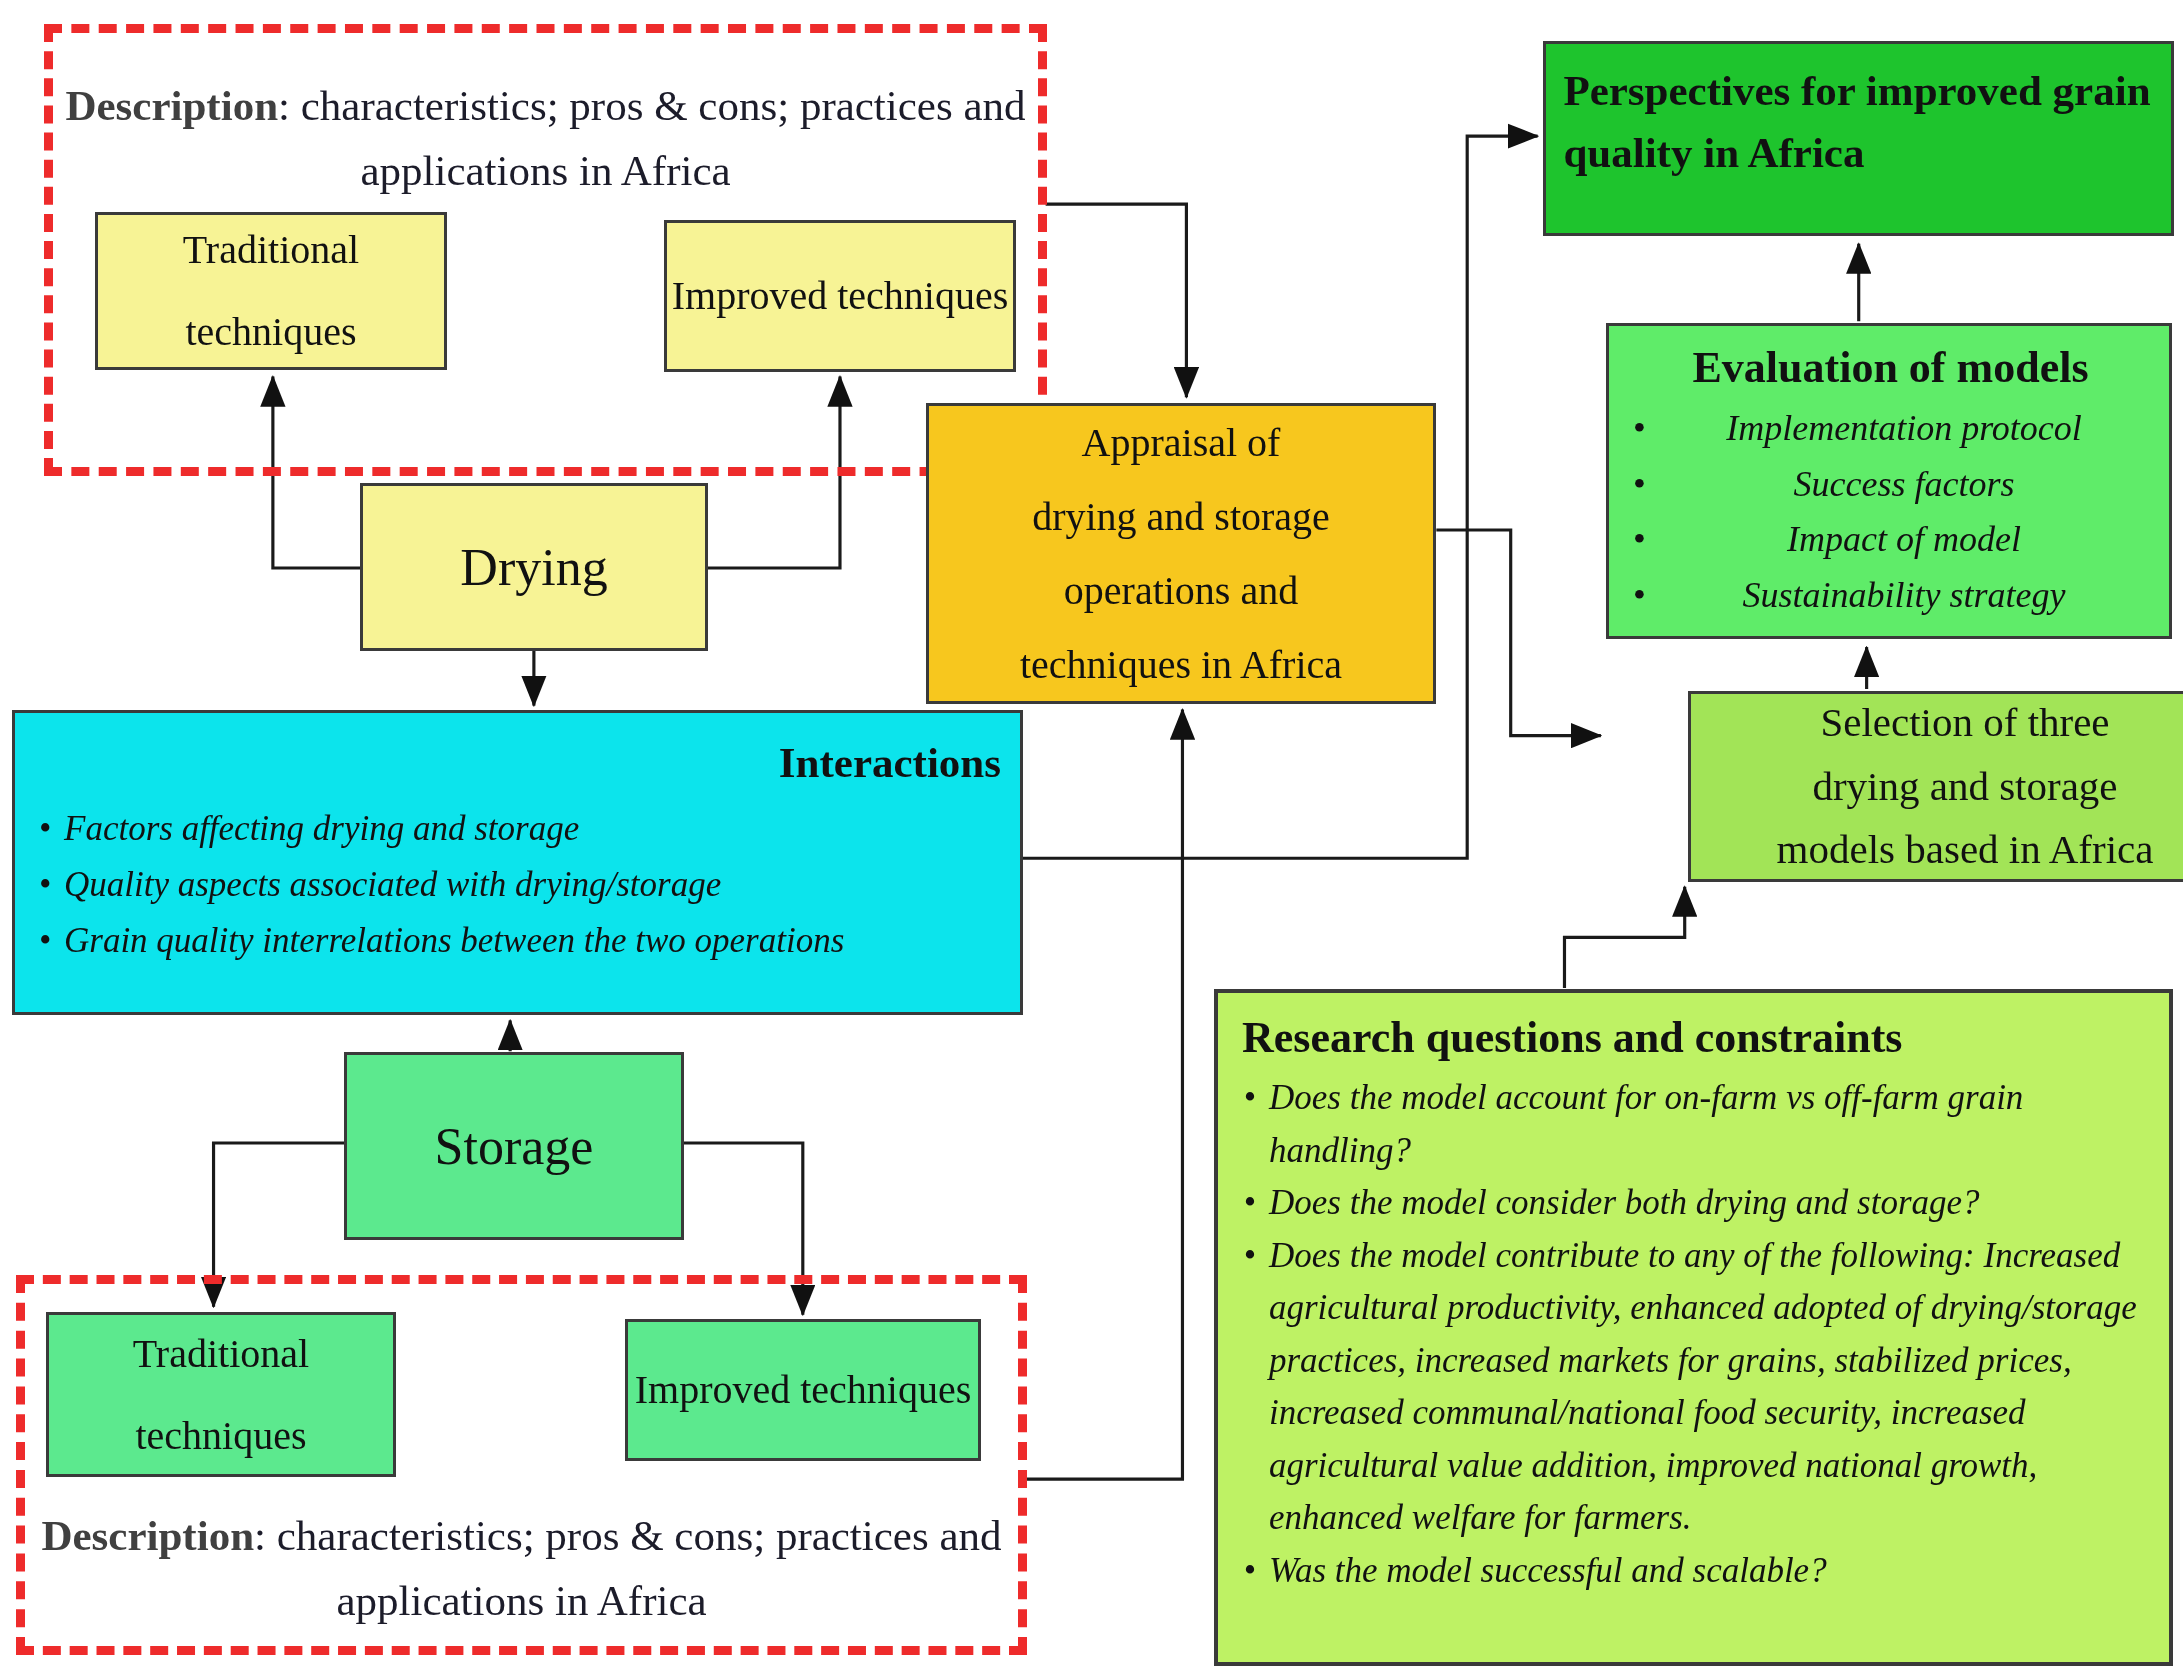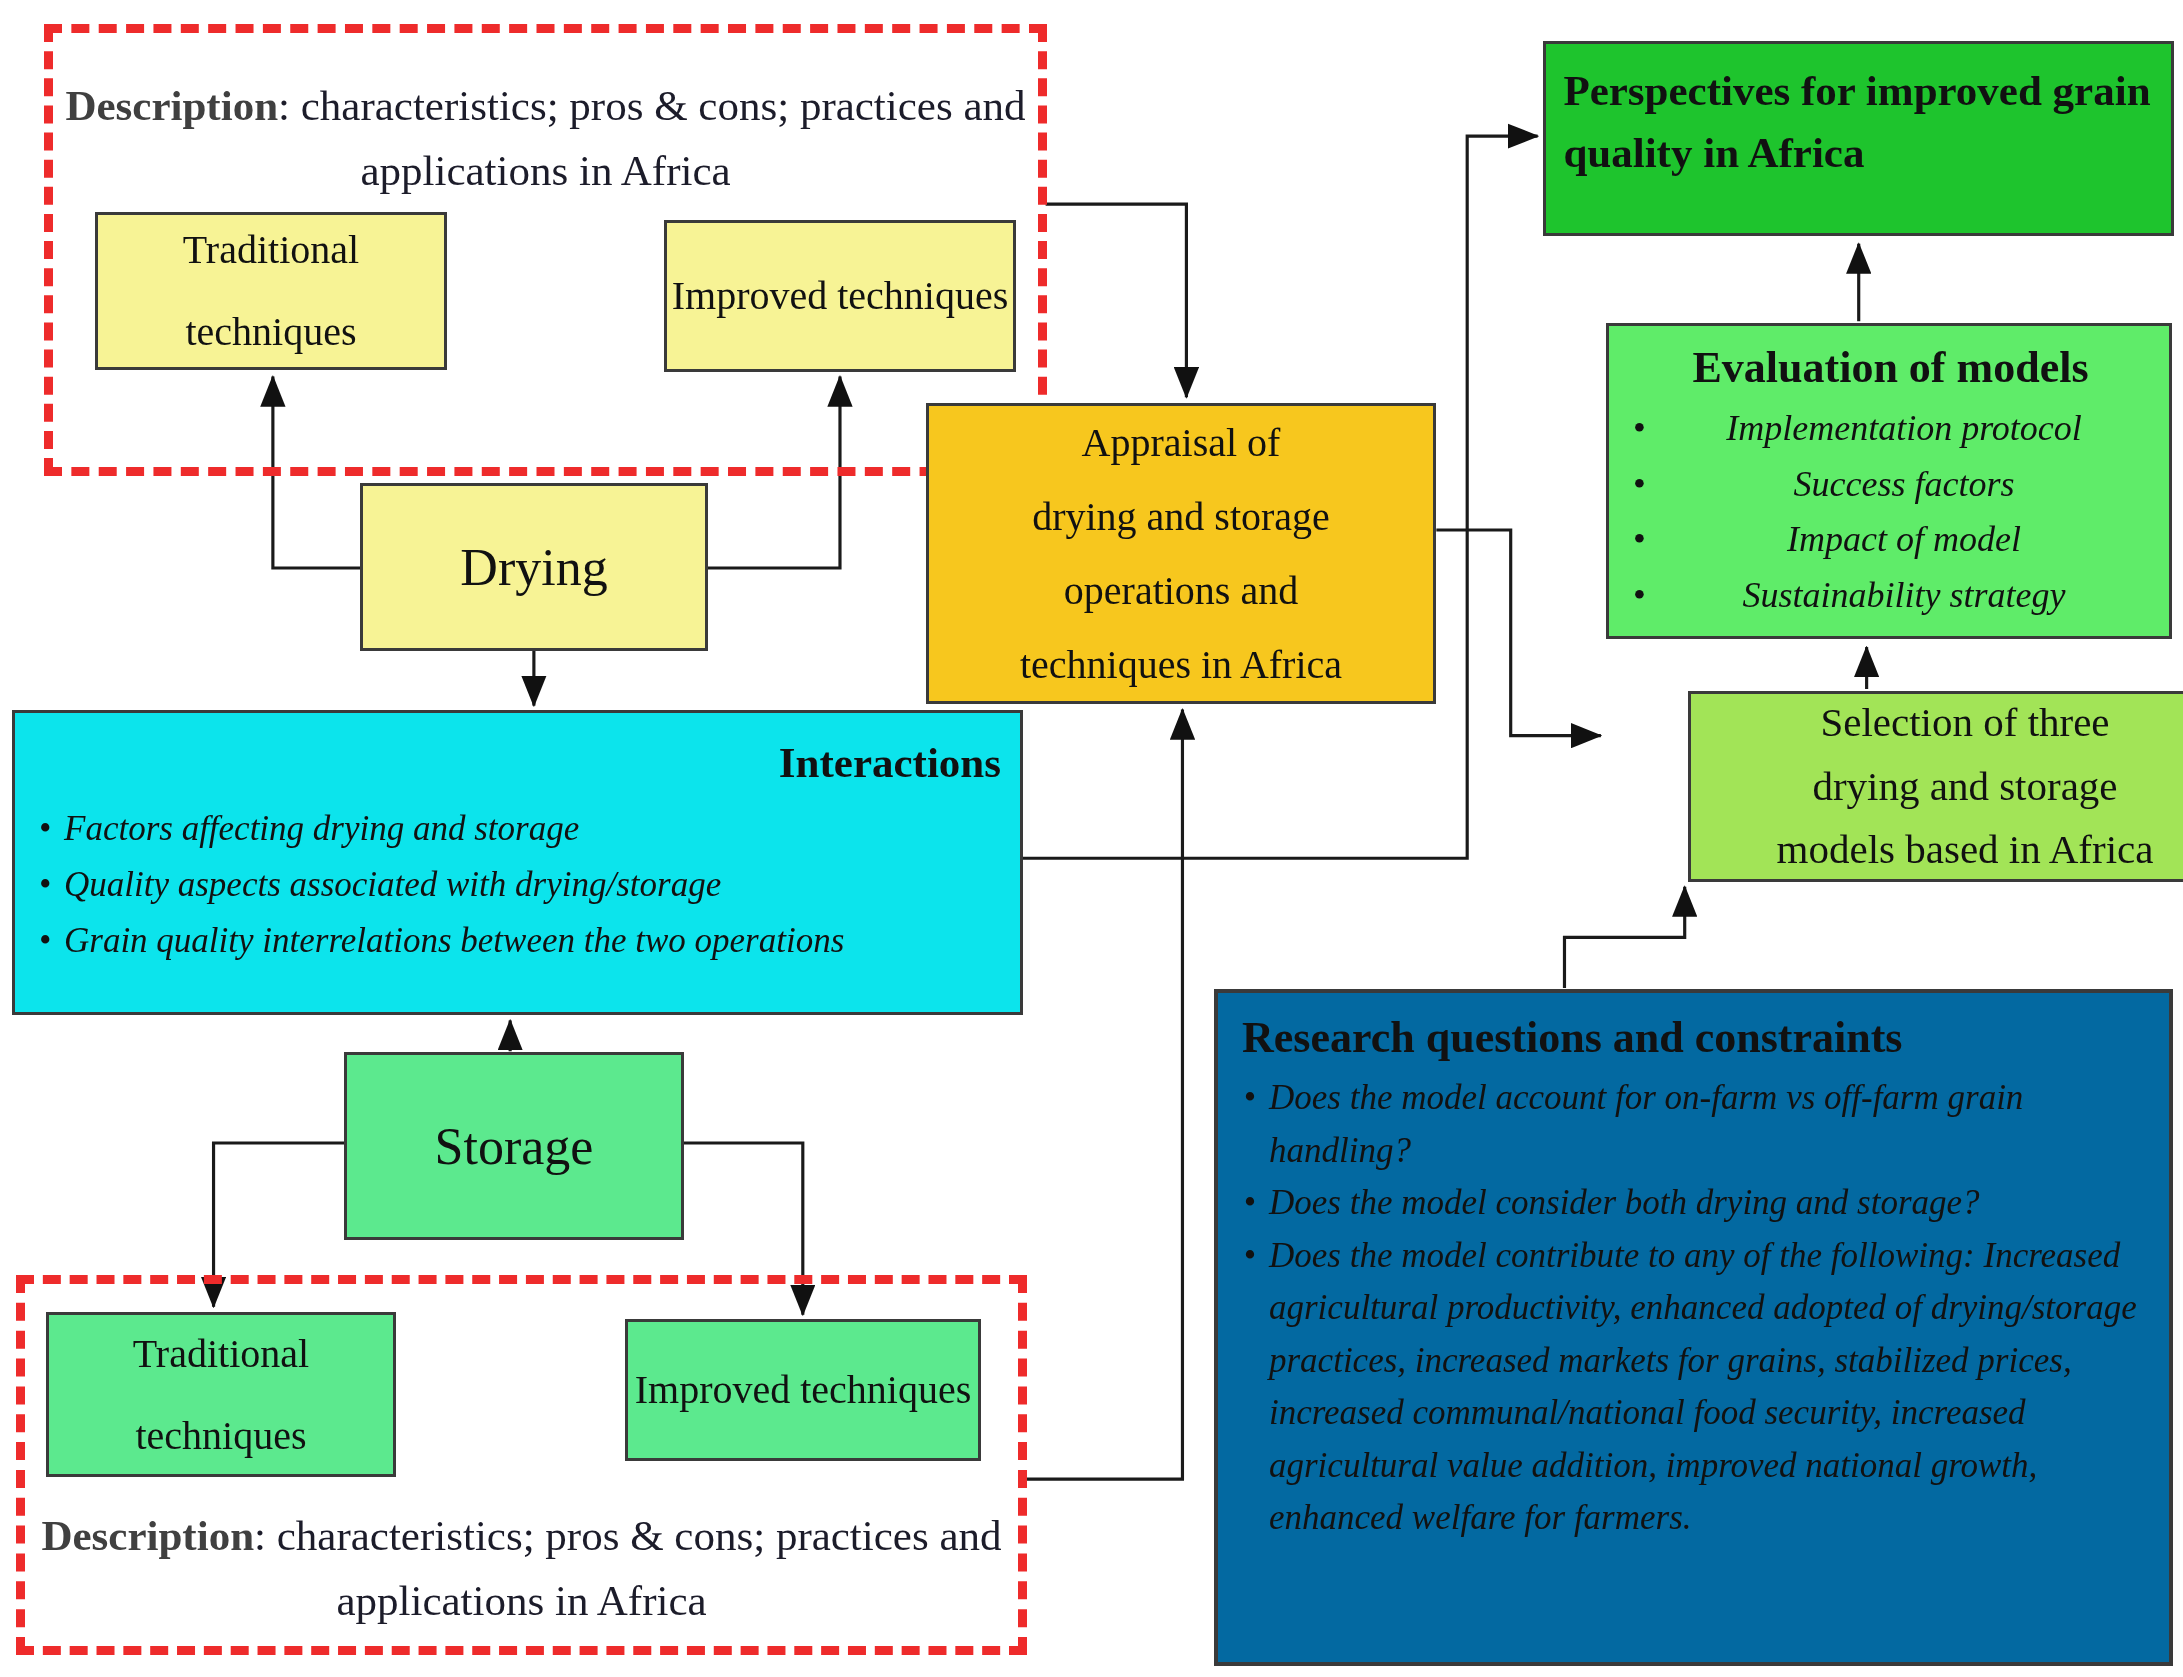--- a/index.html
+++ b/index.html
@@ -59,21 +59,21 @@
     left:1606px;top:323px;width:566px;height:316px;background:#5fec69;
     display:block;text-align:center;padding:12.7px 16px 0 19px;
   }
   #evaluation .ttl{font-weight:bold;font-size:44px;margin:3.2px 0 8px 0;}
   #evaluation .blist li{font-size:36px;line-height:1.55;padding-left:27px;}
   #selection{
     left:1688px;top:691px;width:554px;height:191px;background:#a2e457;
     font-size:41px;line-height:1.55;padding:0 44px;
   }
   #research{
-    left:1214px;top:989px;width:959px;height:677px;background:#0369a1;
+    left:1214px;top:989px;width:959px;height:677px;background:#bef264;
     display:block;text-align:left;padding:14.2px 19px 0 24px;border-width:4px;
   }
   #research .ttl{font-weight:bold;font-size:44px;margin:4.7px 0 9.5px 0;}
   #research .blist li{font-size:35px;line-height:1.5;padding-left:27px;}
   #research .blist li::before{left:1.6px;}
 </style>
 </head>
 <body>
 
 <div id="canvas">
@@ -157,17 +157,18 @@
   </div>
   <div id="selection" class="node balance">
     <span>Selection of three drying and storage models based in Africa</span>
   </div>
   <div id="research" class="node">
     <div class="ttl">Research questions and constraints</div>
     <ul class="blist">
       <li>Does the model account for on-farm vs off-farm grain handling?</li>
       <li>Does the model consider both drying and storage?</li>
       <li>Does the model contribute to any of the following: Increased agricultural productivity, enhanced adopted of drying/storage practices, increased markets for grains, stabilized prices, increased communal/national food security, increased agricultural value addition, improved national growth, enhanced welfare for farmers.</li>
+      <li>Was the model successful and scalable?</li>
     </ul>
   </div>
 
 </div>
 
 
 </body></html>

